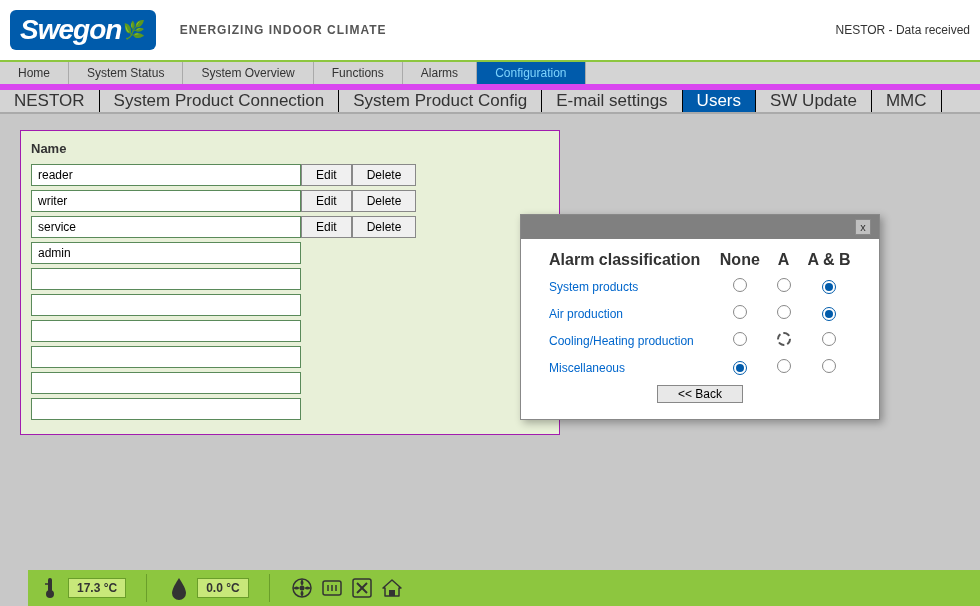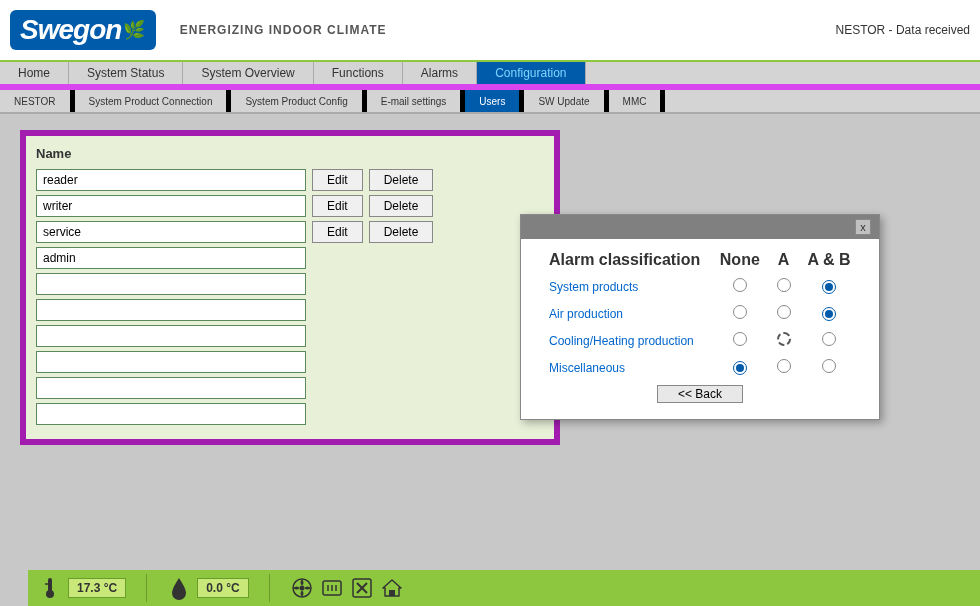--- a/index.html
+++ b/index.html
@@ -14,31 +14,31 @@
     #tagline { color: #555; font-size: 12px; margin-left: 16px; letter-spacing: 1px; font-weight: bold; }
     #header-right { margin-left: auto; font-size: 12px; color: #333; }
 
     
     #nav-primary { background: #d4d4d4; display: flex; height: 28px; border-bottom: 6px solid #d946ef; }
     #nav-secondary { background: #d4d4d4; display: flex; height: 24px; border-bottom: 2px solid #aaa; }
 
     .nav-item { display: flex; align-items: center; justify-content: center; padding: 0 18px; cursor: pointer; color: #333; font-size: 12px; border-right: 1px solid #aaa; white-space: nowrap; }
     .nav-item.active { background: #005bab; color: #7dd3fc; }
 
-    .nav2-item { display: flex; align-items: center; justify-content: center; padding: 0 14px; cursor: pointer; color: #333; font-size: 10px; border-right: 5px solid #000000; white-space: nowrap; }
+    .nav2-item { display: flex; align-items: center; justify-content: center; padding: 0 14px; cursor: pointer; color: #333; font-size: 17px; border-right: 1px solid #000000; white-space: nowrap; }
     .nav2-item.active { background: #005bab; color: white; }
 
     
     #main { background: #c8c8c8; padding: 16px 20px; position: relative; height: calc(606px - 62px - 28px - 24px - 36px); }
 
     
-    #users-panel { background: #e8f0d8; border: 6px solid #a21caf; width: 540px; padding: 10px; }
+    #users-panel { background: #e8f0d8; border: 1px solid #a21caf; width: 540px; padding: 10px; }
     #users-panel h3 { font-size: 13px; font-weight: bold; color: #333; margin-bottom: 8px; }
 
-    .user-row { display: flex; align-items: center; margin-bottom: 4px; gap: 6px; }
+    .user-row { display: flex; align-items: center; margin-bottom: 4px; }
     .user-name-field { width: 270px; height: 22px; border: 1px solid #5a8a5a; background: white; padding: 2px 6px; font-size: 12px; }
     .user-name-field.empty { background: white; }
     .btn-edit, .btn-delete { height: 22px; padding: 0 14px; font-size: 12px; background: #f0f0f0; border: 1px solid #888; cursor: pointer; }
 
     
     #modal { background: white; border: 1px solid #888; width: 360px; box-shadow: 3px 3px 8px rgba(0,0,0,0.3); }
     #modal-header { background: #808080; display: flex; align-items: center; justify-content: space-between; padding: 4px 8px; }
     #modal-header span { color: white; font-size: 11px; }
     #modal-close { background: #c0c0c0; border: 1px solid #888; width: 16px; height: 16px; display: flex; align-items: center; justify-content: center; cursor: pointer; font-size: 11px; color: #333; }
     #modal-title { text-align: center; font-size: 13px; font-weight: bold; padding: 10px 0 6px; color: #333; }

